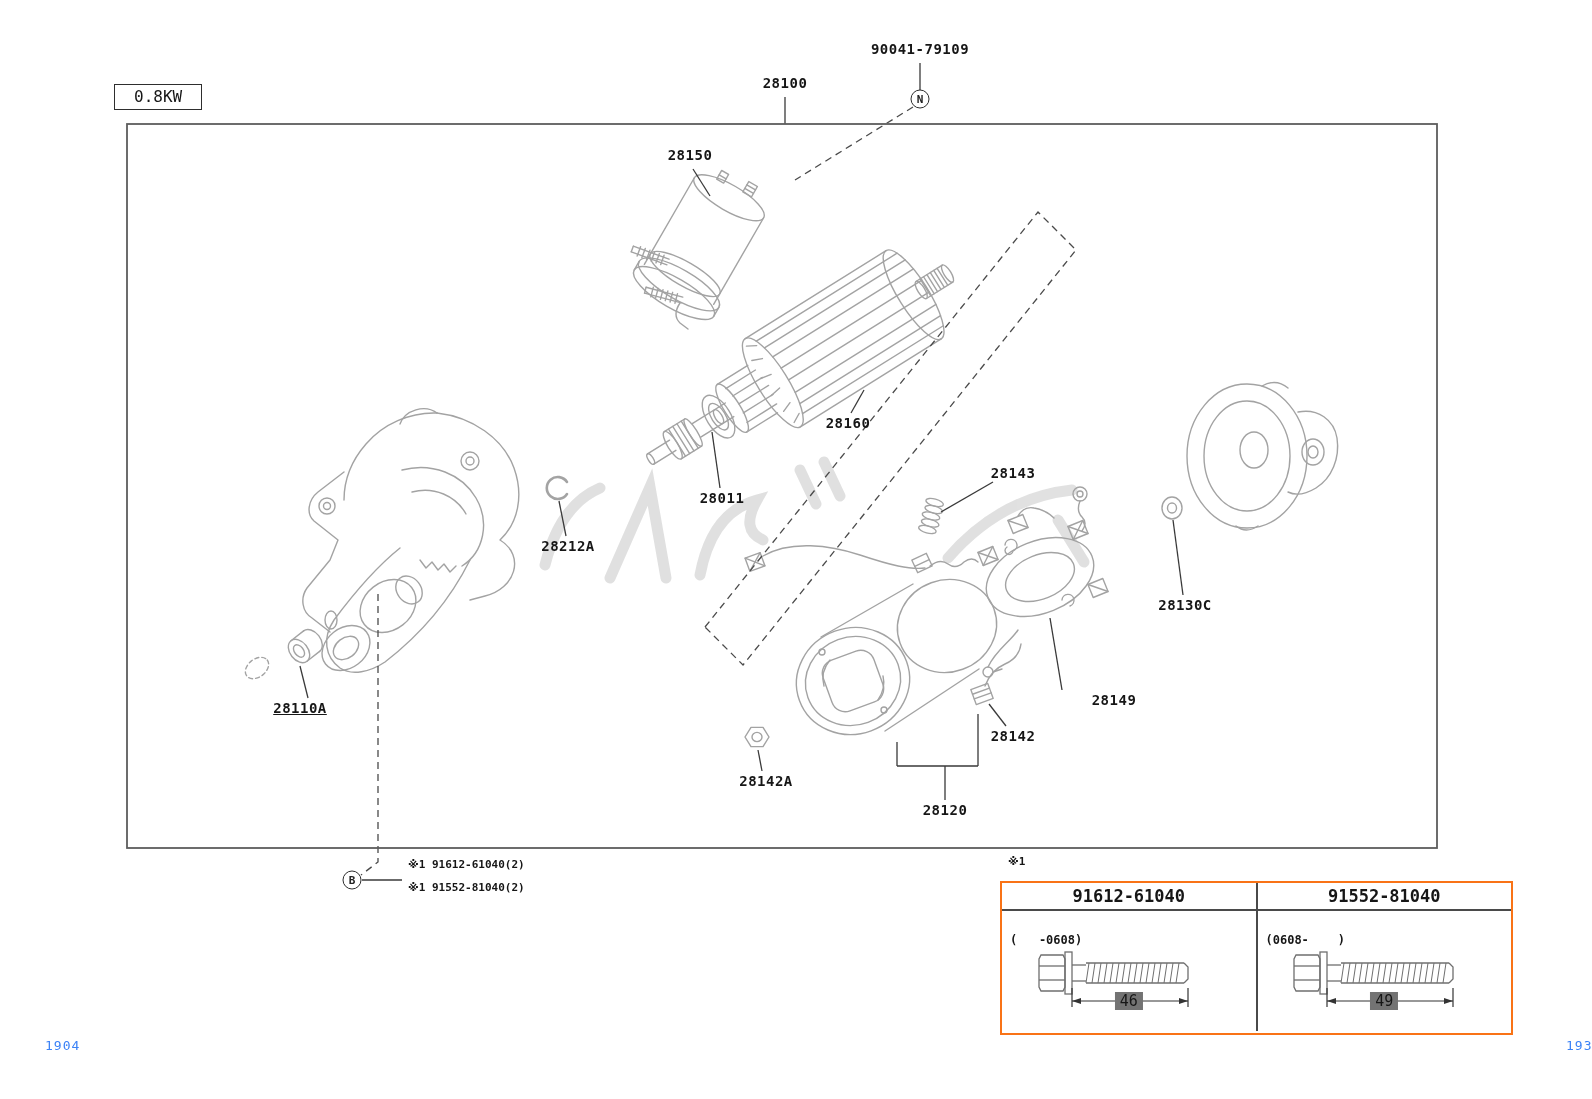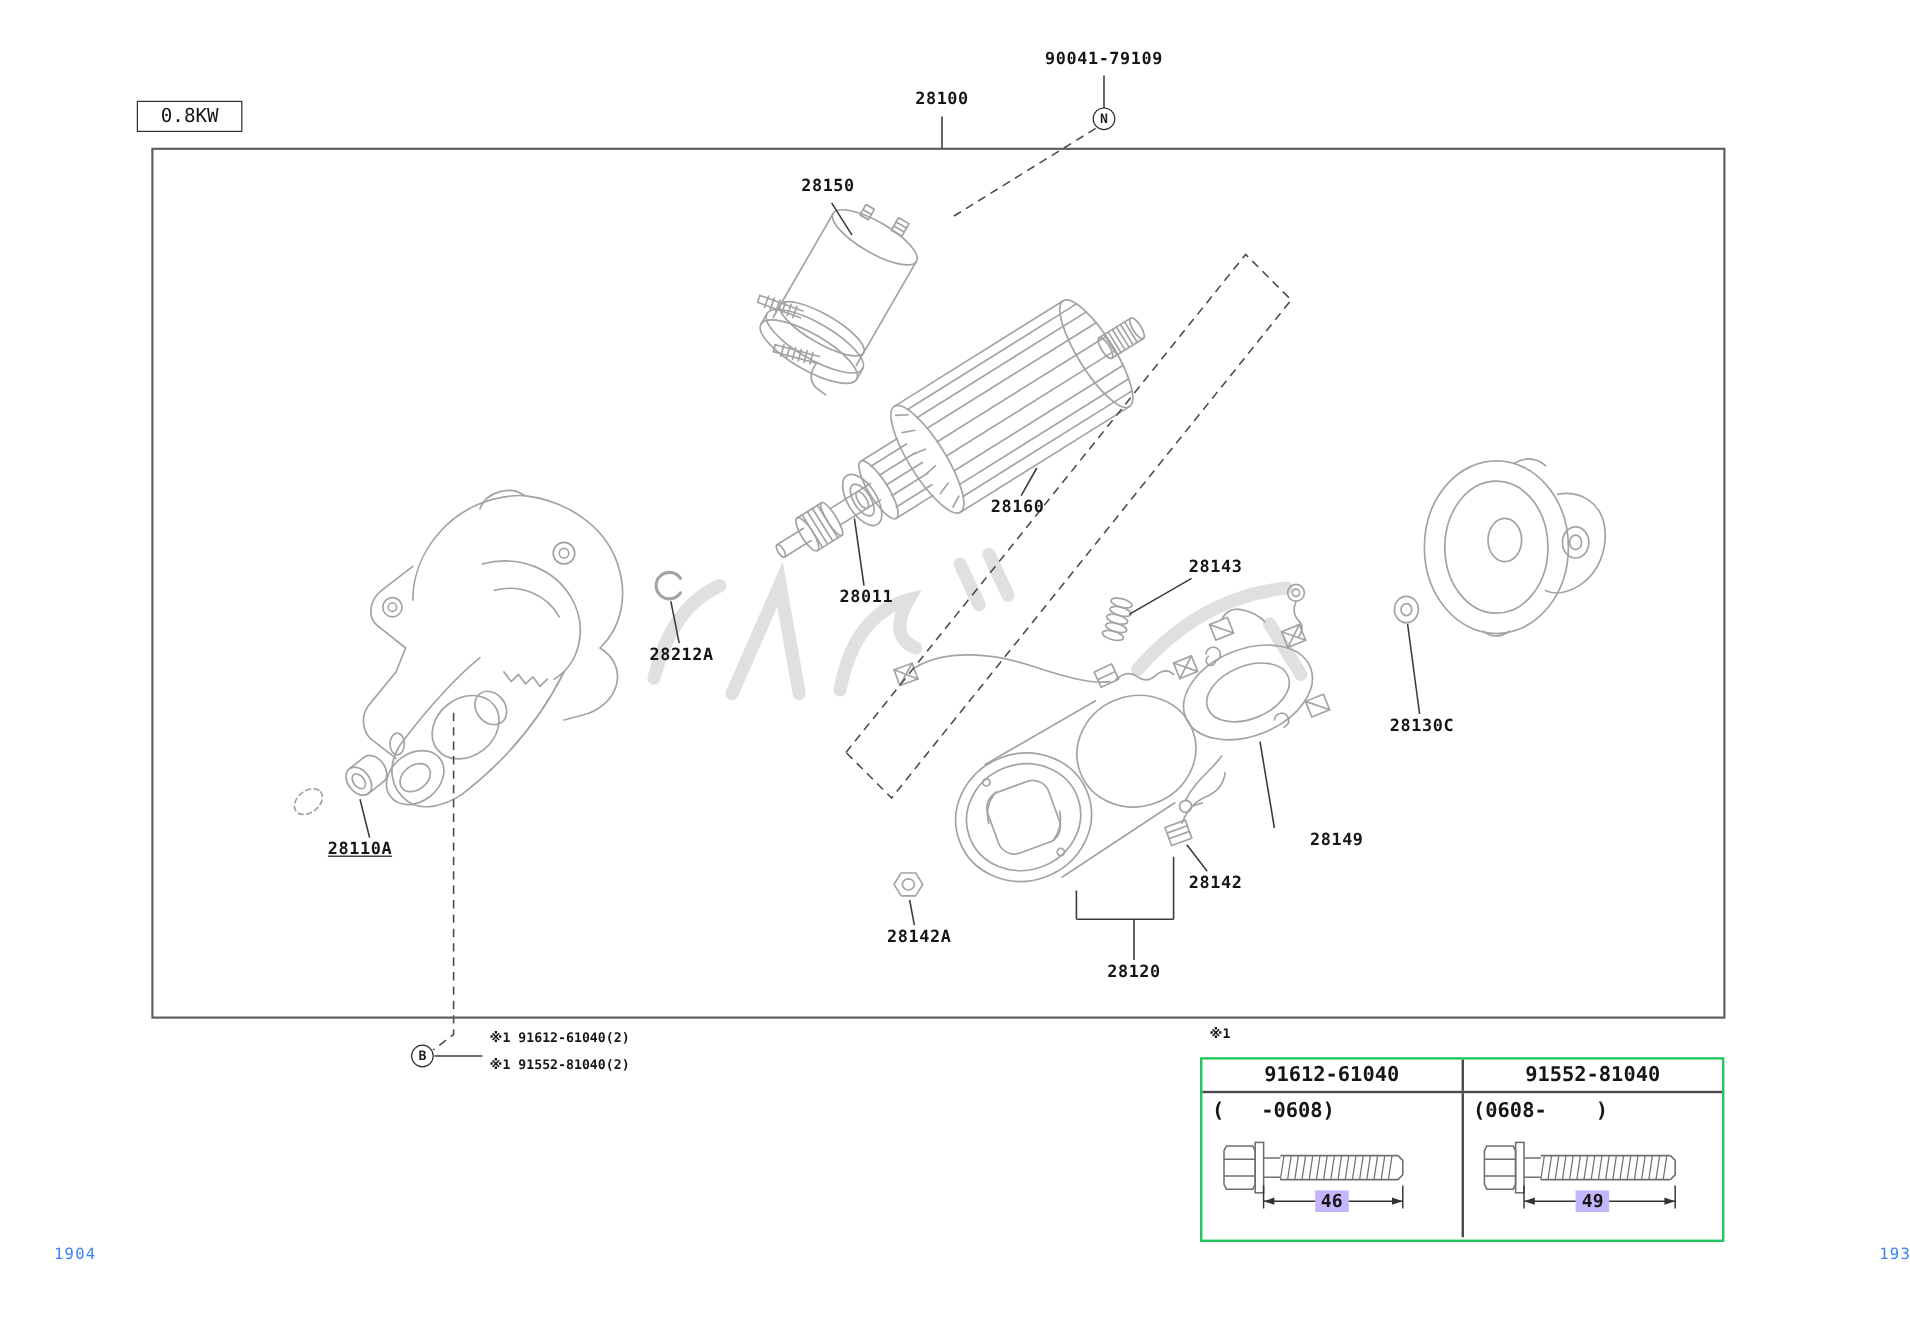--- a/index.html
+++ b/index.html
@@ -9,32 +9,32 @@
   .artwork { position:absolute; left:0; top:0; }
   .lbl { position:absolute; transform:translateX(-50%); font-weight:bold; font-size:14px;
          letter-spacing:0.5px; color:#161616; white-space:pre; }
   .marker { position:absolute; width:19px; height:19px; border:1.6px solid #2e2e2e; border-radius:50%;
             transform:translate(-50%,-50%); font-weight:bold; font-size:11px; display:flex;
             align-items:center; justify-content:center; color:#222; background:#fff; z-index:3; }
   .note { position:absolute; font-weight:bold; font-size:11px; color:#161616; white-space:pre; }
   .kw-box { position:absolute; left:114px; top:84px; border:1.6px solid #2e2e2e; font-weight:normal;
             font-size:16px; padding:2px 19px 3px; color:#161616; background:#fff; }
   .footer-code { position:absolute; font-size:13px; color:#3b82f6; letter-spacing:1px; }
-  .bolt-table { position:absolute; left:1000px; top:881px; width:437px; height:154px; border:2px solid #22c55e; background:#fff; }
+  .bolt-table { position:absolute; left:1000px; top:881px; width:513px; height:154px; border:2px solid #f97316; background:#fff; }
   .bt-header { display:flex; height:28px; border-bottom:2px solid #4a4a4a; }
   .bt-cell { flex:1; display:flex; align-items:center; justify-content:center; font-weight:bold;
              font-size:17px; color:#161616; }
   .bt-cell:first-child { border-right:2px solid #4a4a4a; }
   .bt-body { display:flex; height:120px; }
   .bt-col { flex:1; position:relative; }
   .bt-col:first-child { border-right:2px solid #4a4a4a; }
-  .bt-range { position:absolute; top:5px; left:8px; font-weight:bold; font-size:17px; white-space:pre; color:#161616; }
+  .bt-range { position:absolute; top:22px; left:8px; font-weight:bold; font-size:12px; white-space:pre; color:#161616; }
   .bolt-svg { position:absolute; left:50%; top:30px; transform:translateX(-50%); }
-  .bt-dim { position:absolute; left:50%; top:90px; transform:translate(-50%,-50%); background:#c4b5fd;
-            padding:0 5px; font-weight:bold; font-size:15px; color:#161616; z-index:2; }
+  .bt-dim { position:absolute; left:50%; top:90px; transform:translate(-50%,-50%); background:#737373;
+            padding:0 5px; font-weight:normal; font-size:15px; color:#161616; z-index:2; }
 </style>
 </head>
 <body>
 
 <div class="page">
 
   <svg class="artwork" width="1592" height="1099" viewBox="0 0 1592 1099">
 
     <g stroke="#d9d9d9" stroke-width="11" fill="none" opacity="0.8" stroke-linecap="round">
       <path d="M545,565 Q560,505 600,488"></path>

